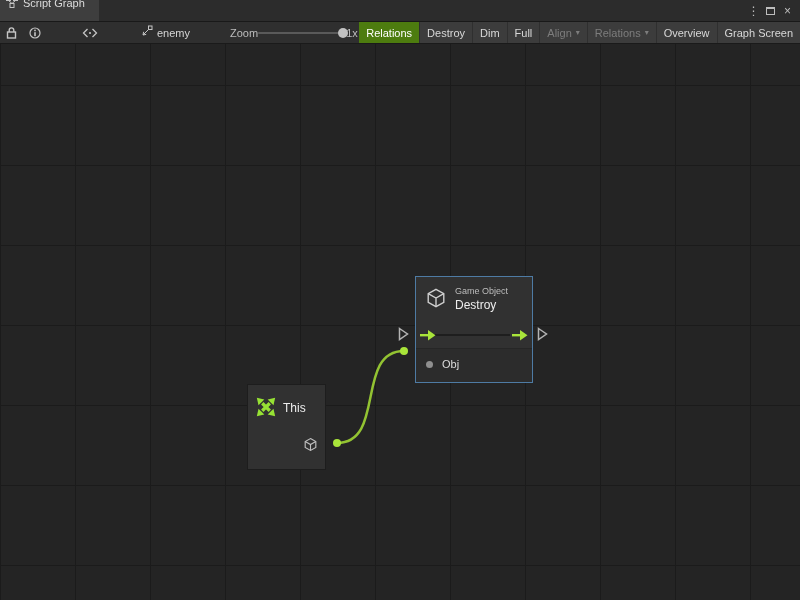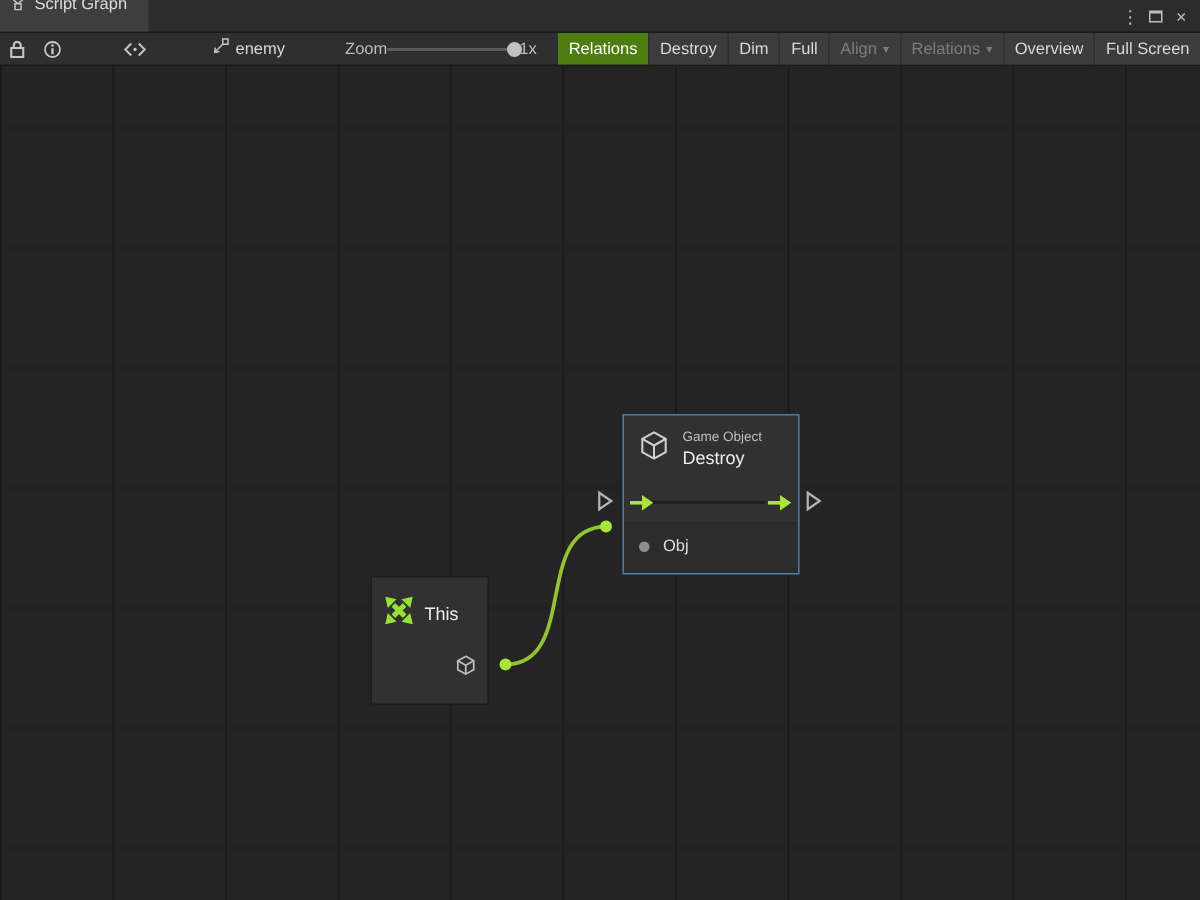--- a/index.html
+++ b/index.html
@@ -171,21 +171,21 @@
         <span class="caret">▾</span>
       </span>
       <span class="tbtn disabled">
         <span>Relations</span>
         <span class="caret">▾</span>
       </span>
       <span class="tbtn">
         <span>Overview</span>
       </span>
       <span class="tbtn">
-        <span>Full Screen</span>
+        <span>Graph Screen</span>
       </span>
     </span>
   </div>
 
   <div class="canvas">
 
     <svg class="wires" width="800" height="556">
       <path d="M337,399 C386,399 355,307 404,307" fill="none" stroke="#93c332" stroke-width="2.5"></path>
       <circle cx="337" cy="399" r="4" fill="#a9e53a"></circle>
       <circle cx="404" cy="307" r="4" fill="#a9e53a"></circle>

